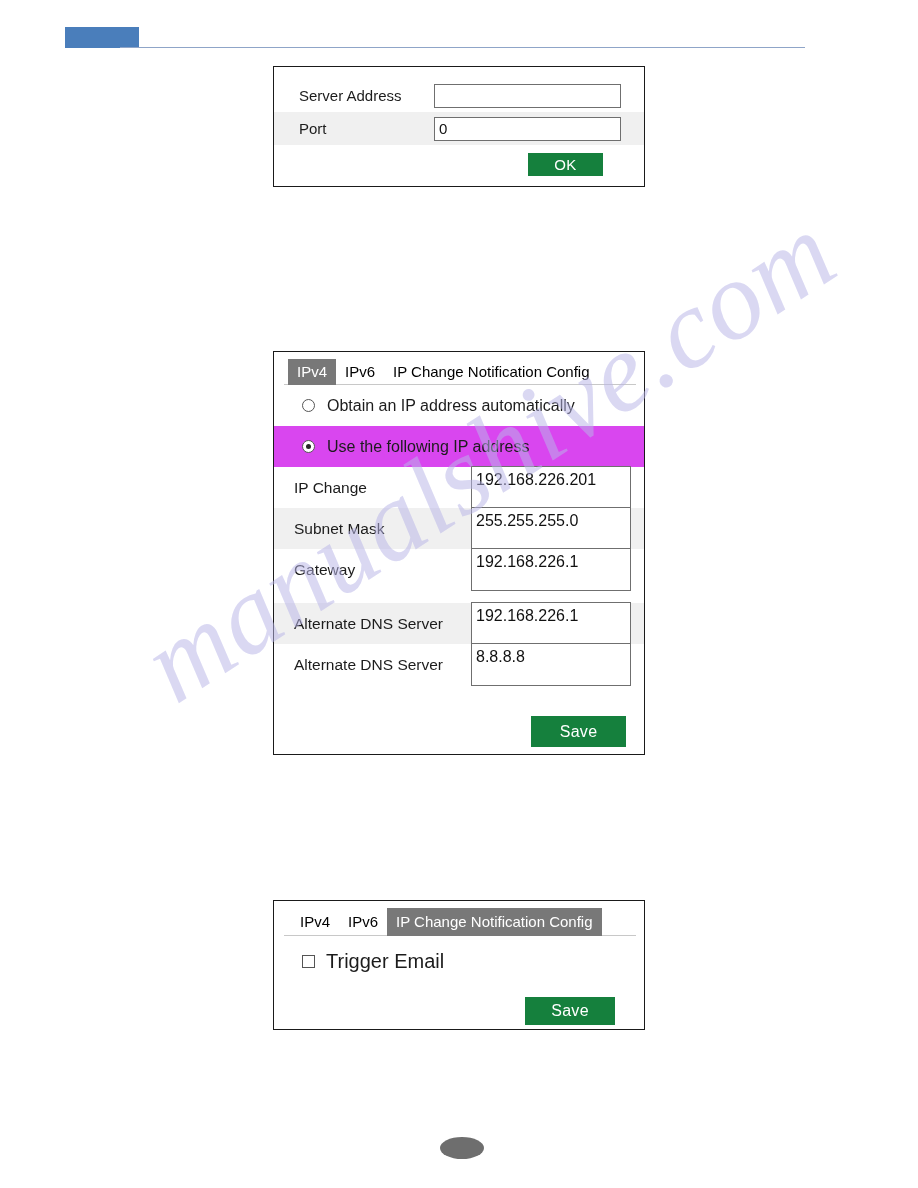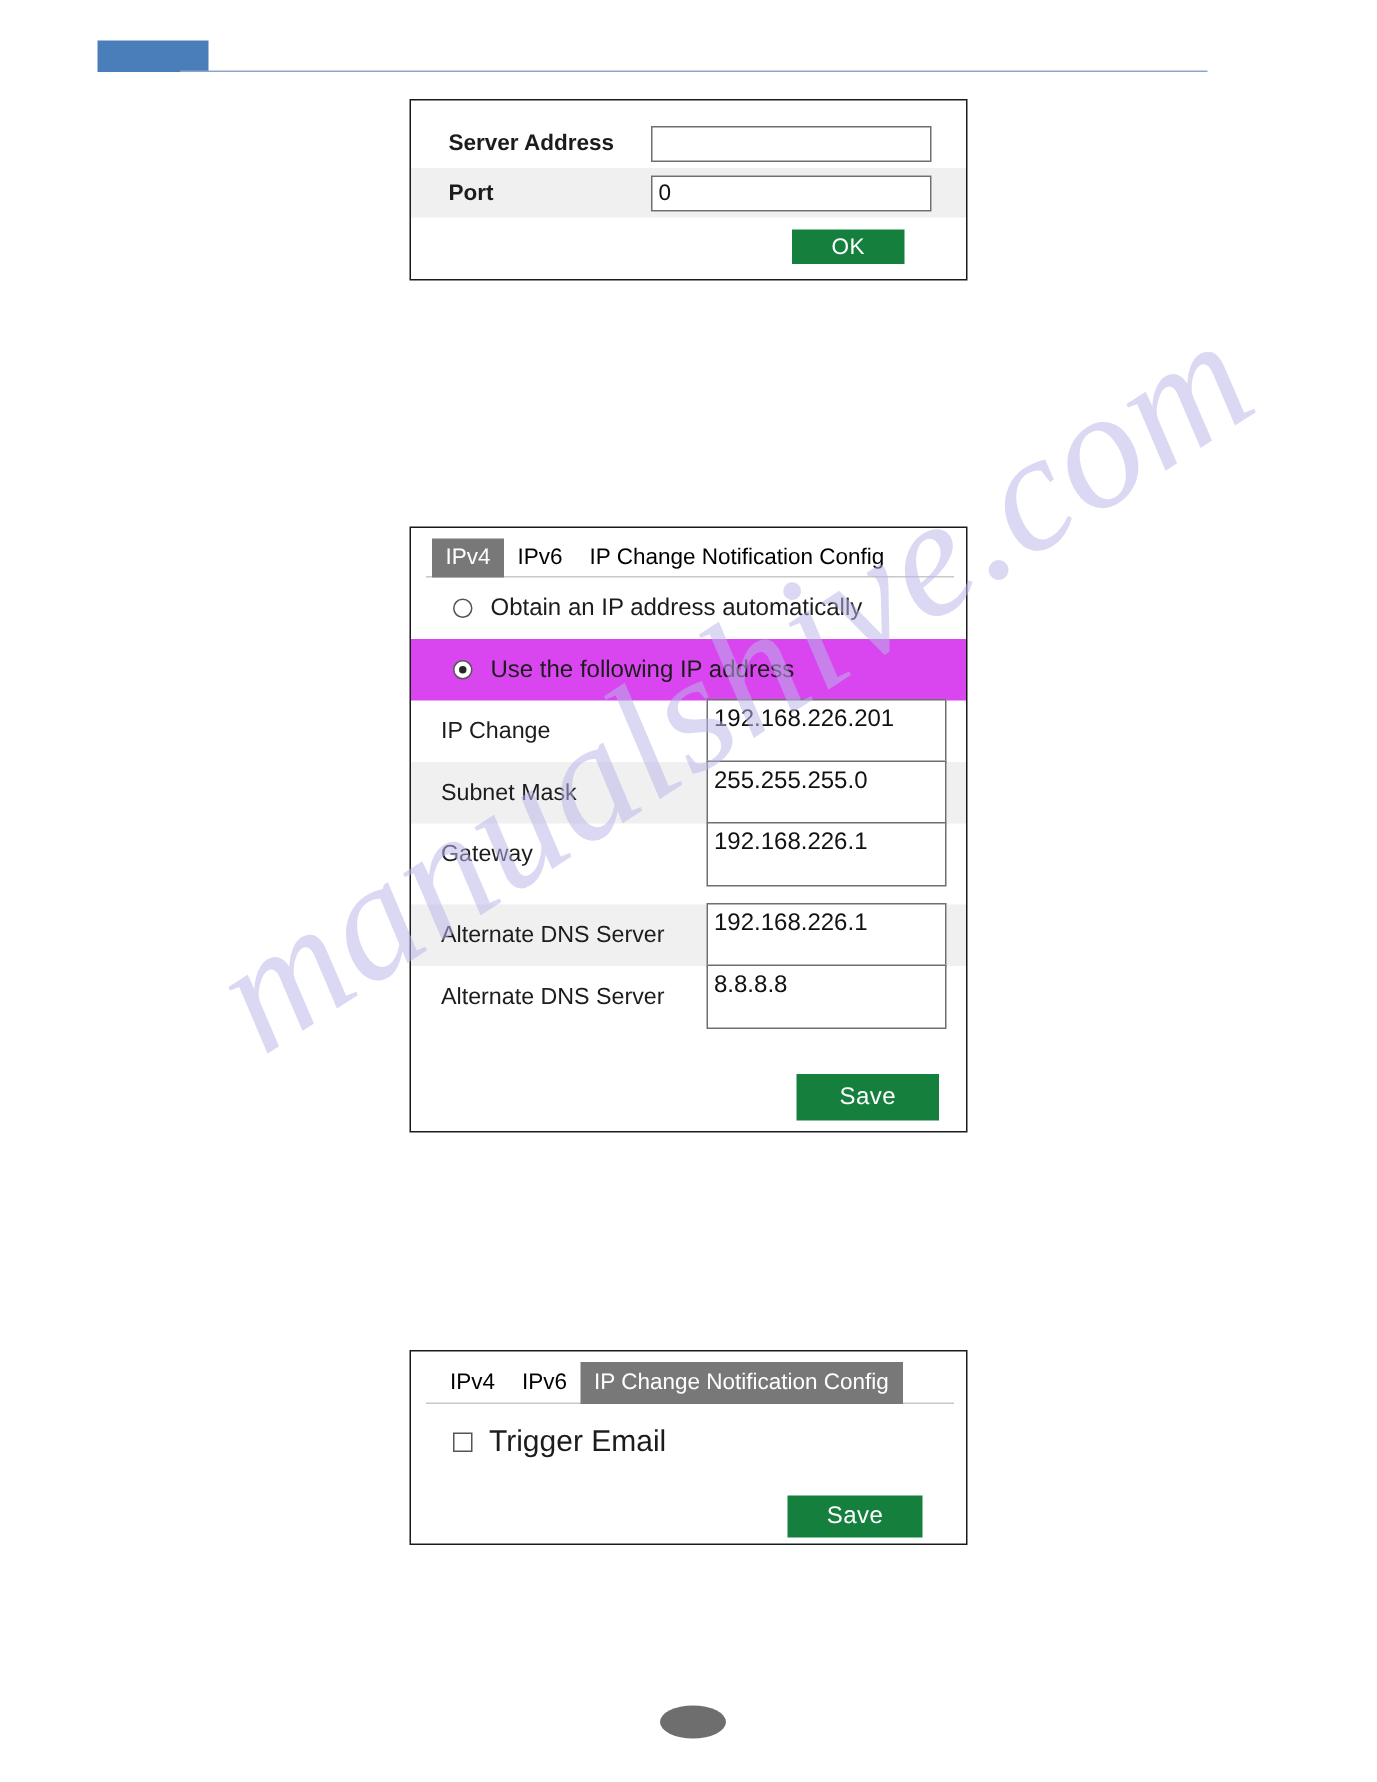--- a/index.html
+++ b/index.html
@@ -110,21 +110,21 @@
   }
 
   
   #panel-server {
     left: 273px;
     top: 66px;
     width: 372px;
     height: 121px;
   }
   #panel-server .row { height: 33px; }
-  #panel-server .row-label { width: 160px; font-weight: bold; }
+  #panel-server .row-label { width: 160px; }
   #panel-server .field { width: 187px; }
   #panel-server .r1 { margin-top: 12px; }
   #btn-ok {
     position: absolute;
     left: 254px;
     top: 86px;
     width: 75px;
     height: 23px;
   }
 

